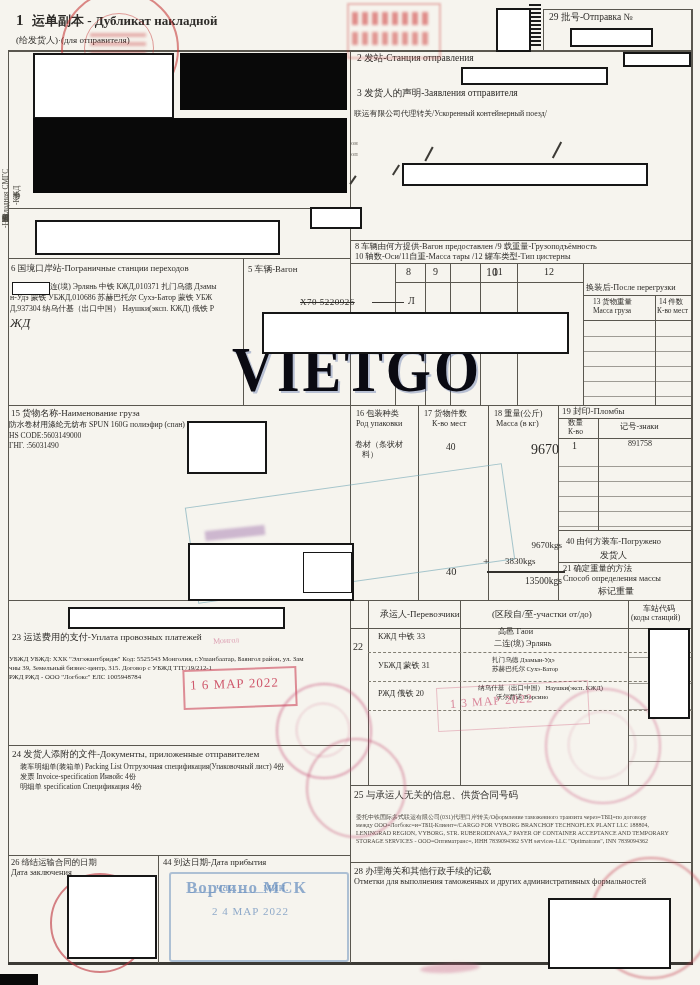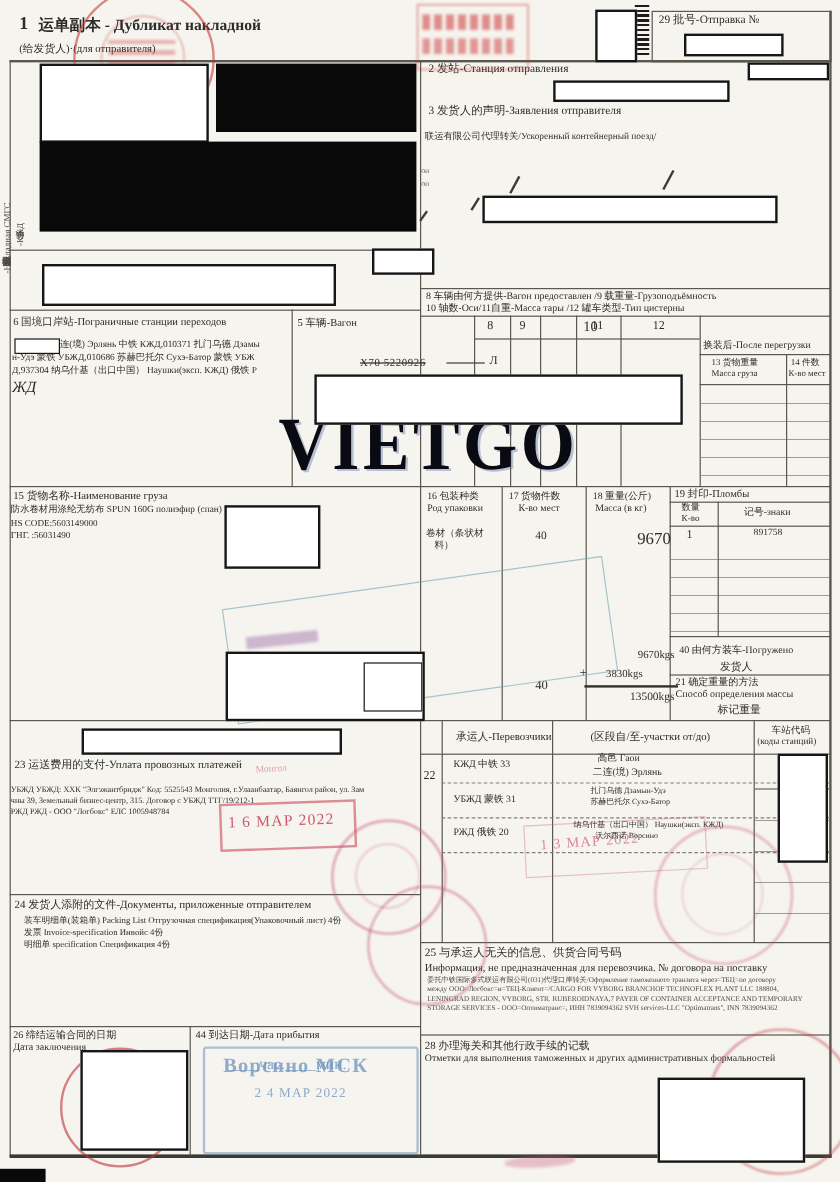--- a/index.html
+++ b/index.html
@@ -181,21 +181,20 @@
   <div class="t" style="left:9px;top:655px;font-size:6.8px;">УБЖД УБЖД: ХХК "Элгэжантбридж" Код: 5525543 Монголия, г.Улаанбаатар, Баянгол район, ул. Зам</div>
   <div class="t" style="left:9px;top:664px;font-size:6.8px;">чны 39, Земельный бизнес-центр, 315. Договор с УБЖД ТТГ/19/212-1</div>
   <div class="t" style="left:9px;top:673px;font-size:6.8px;">РЖД РЖД - ООО "Логбокс" ЕЛС 1005948784</div>
 
   <div class="t b" style="left:12px;top:749px;font-size:9.2px;font-weight:normal;">24 发货人添附的文件-Документы, приложенные отправителем</div>
   <div class="t" style="left:20px;top:763px;font-size:7.3px;">装车明细单(装箱单) Packing List Отгрузочная спецификация(Упаковочный лист) 4份</div>
   <div class="t" style="left:20px;top:773px;font-size:7.3px;">发票 Invoice-specification Инвойс 4份</div>
   <div class="t" style="left:20px;top:783px;font-size:7.3px;">明细单 specification Спецификация 4份</div>
 
   <div class="t" style="left:354px;top:790px;font-size:9.5px;">25 与承运人无关的信息、供货合同号码</div>
-  <div class="t" style="left:354px;top:801px;font-size:8.8px;">Информация, не предназначенная для перевозчика. № договора на поставку</div>
   <div class="t" style="left:356px;top:814px;font-size:6px;color:#4e4b44;">委托中铁国际多式联运有限公司(031)代理口岸转关/Оформление таможенного транзита через=ТБЦ=по договору</div>
   <div class="t" style="left:356px;top:822px;font-size:6px;color:#4e4b44;">между ООО=Логбокс=и=ТБЦ-Клиент=/CARGO FOR VYBORG BRANCHOF TECHNOFLEX PLANT LLC 188804,</div>
   <div class="t" style="left:356px;top:830px;font-size:6px;color:#4e4b44;">LENINGRAD REGION, VYBORG, STR. RUBEROIDNAYA,7 PAYER OF CONTAINER ACCEPTANCE AND TEMPORARY</div>
   <div class="t" style="left:356px;top:838px;font-size:6px;color:#4e4b44;">STORAGE SERVICES - ООО=Оптиматранс=, ИНН 7839094362 SVH services-LLC "Optimatrans", INN 7839094362</div>
 
   <div class="t" style="left:11px;top:858px;font-size:8.4px;">26 缔结运输合同的日期</div>
   <div class="t" style="left:11px;top:868px;font-size:8.4px;">Дата заключения</div>
   <div class="t" style="left:163px;top:858px;font-size:8.6px;">44 到达日期-Дата прибытия</div>
   <div class="t" style="left:354px;top:866px;font-size:9px;">28 办理海关和其他行政手续的记载</div>
   <div class="t" style="left:354px;top:877px;font-size:8.2px;">Отметки для выполнения таможенных и других административных формальностей</div>

